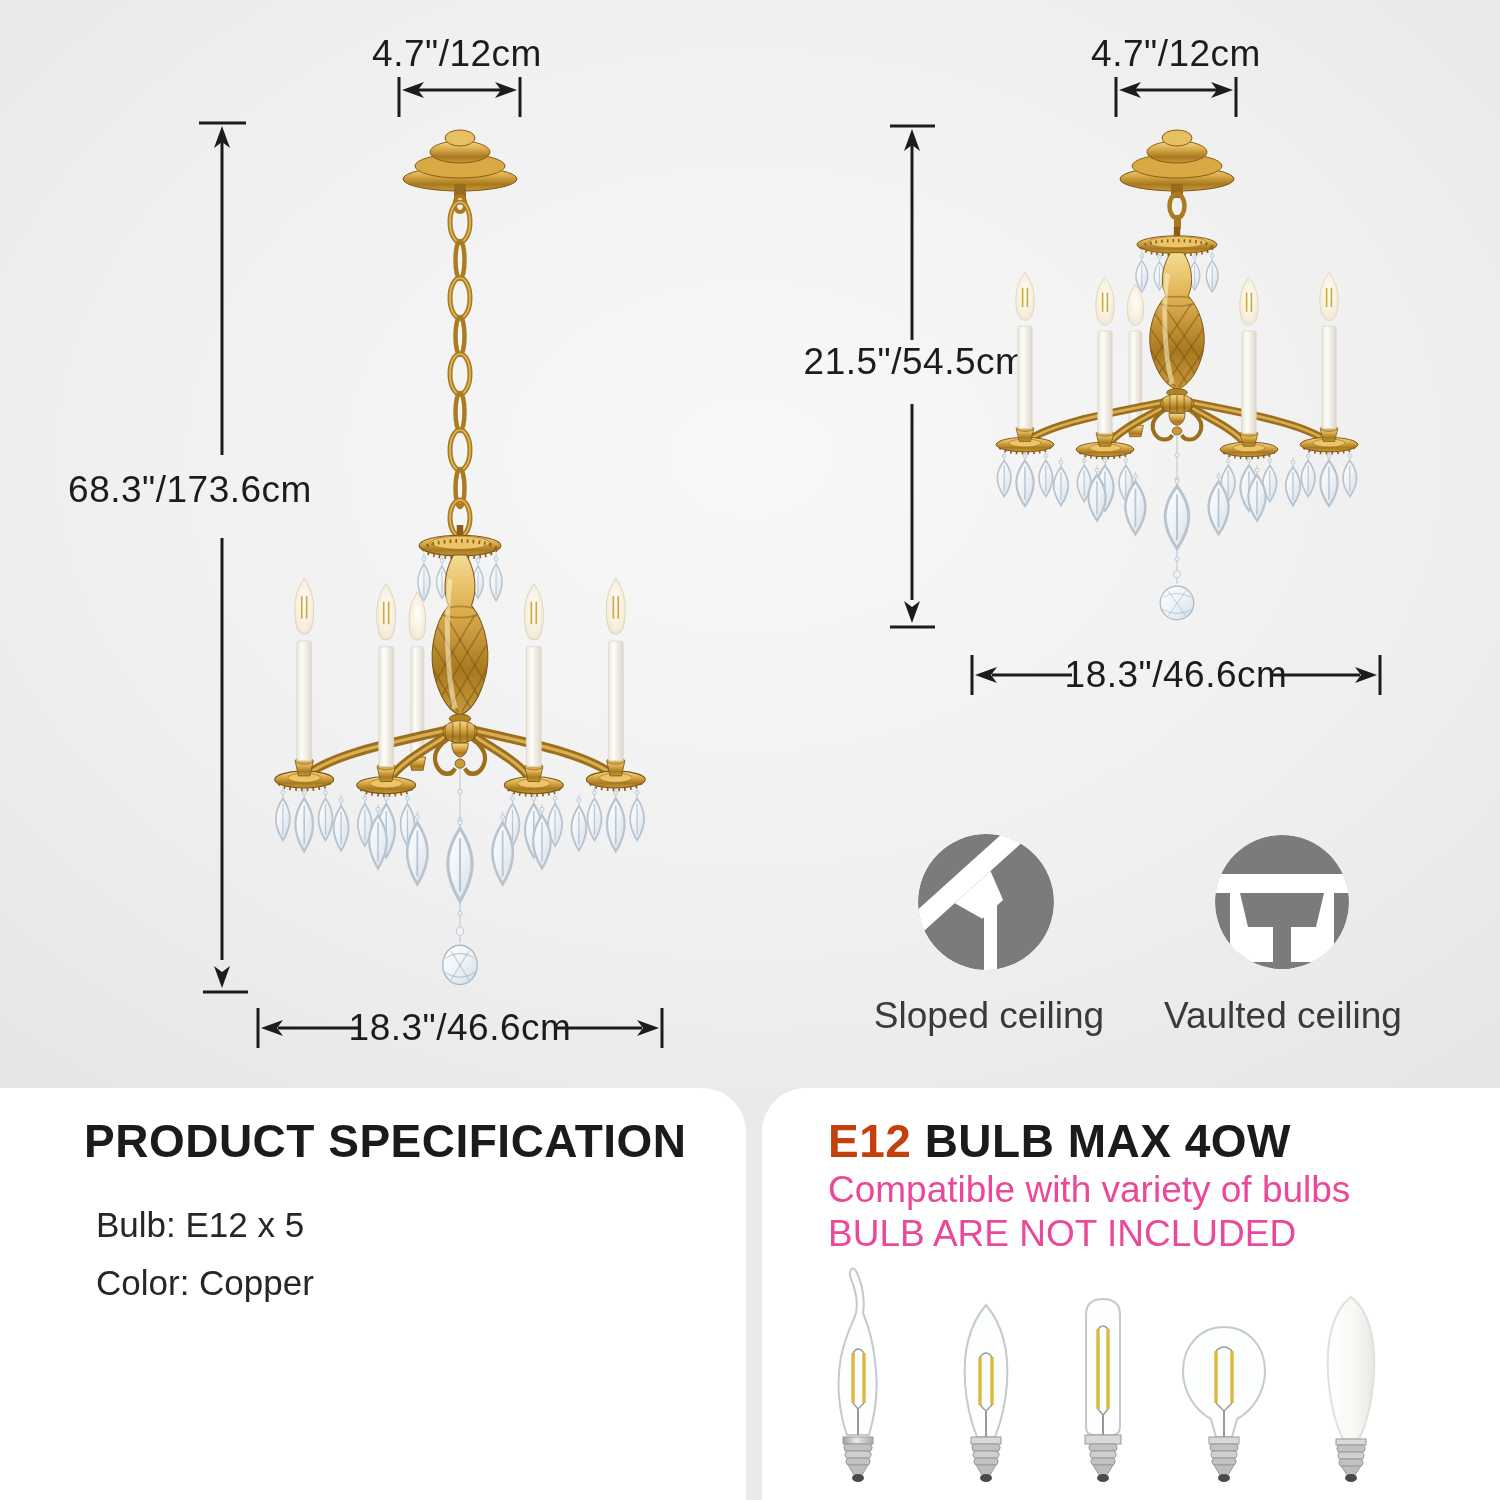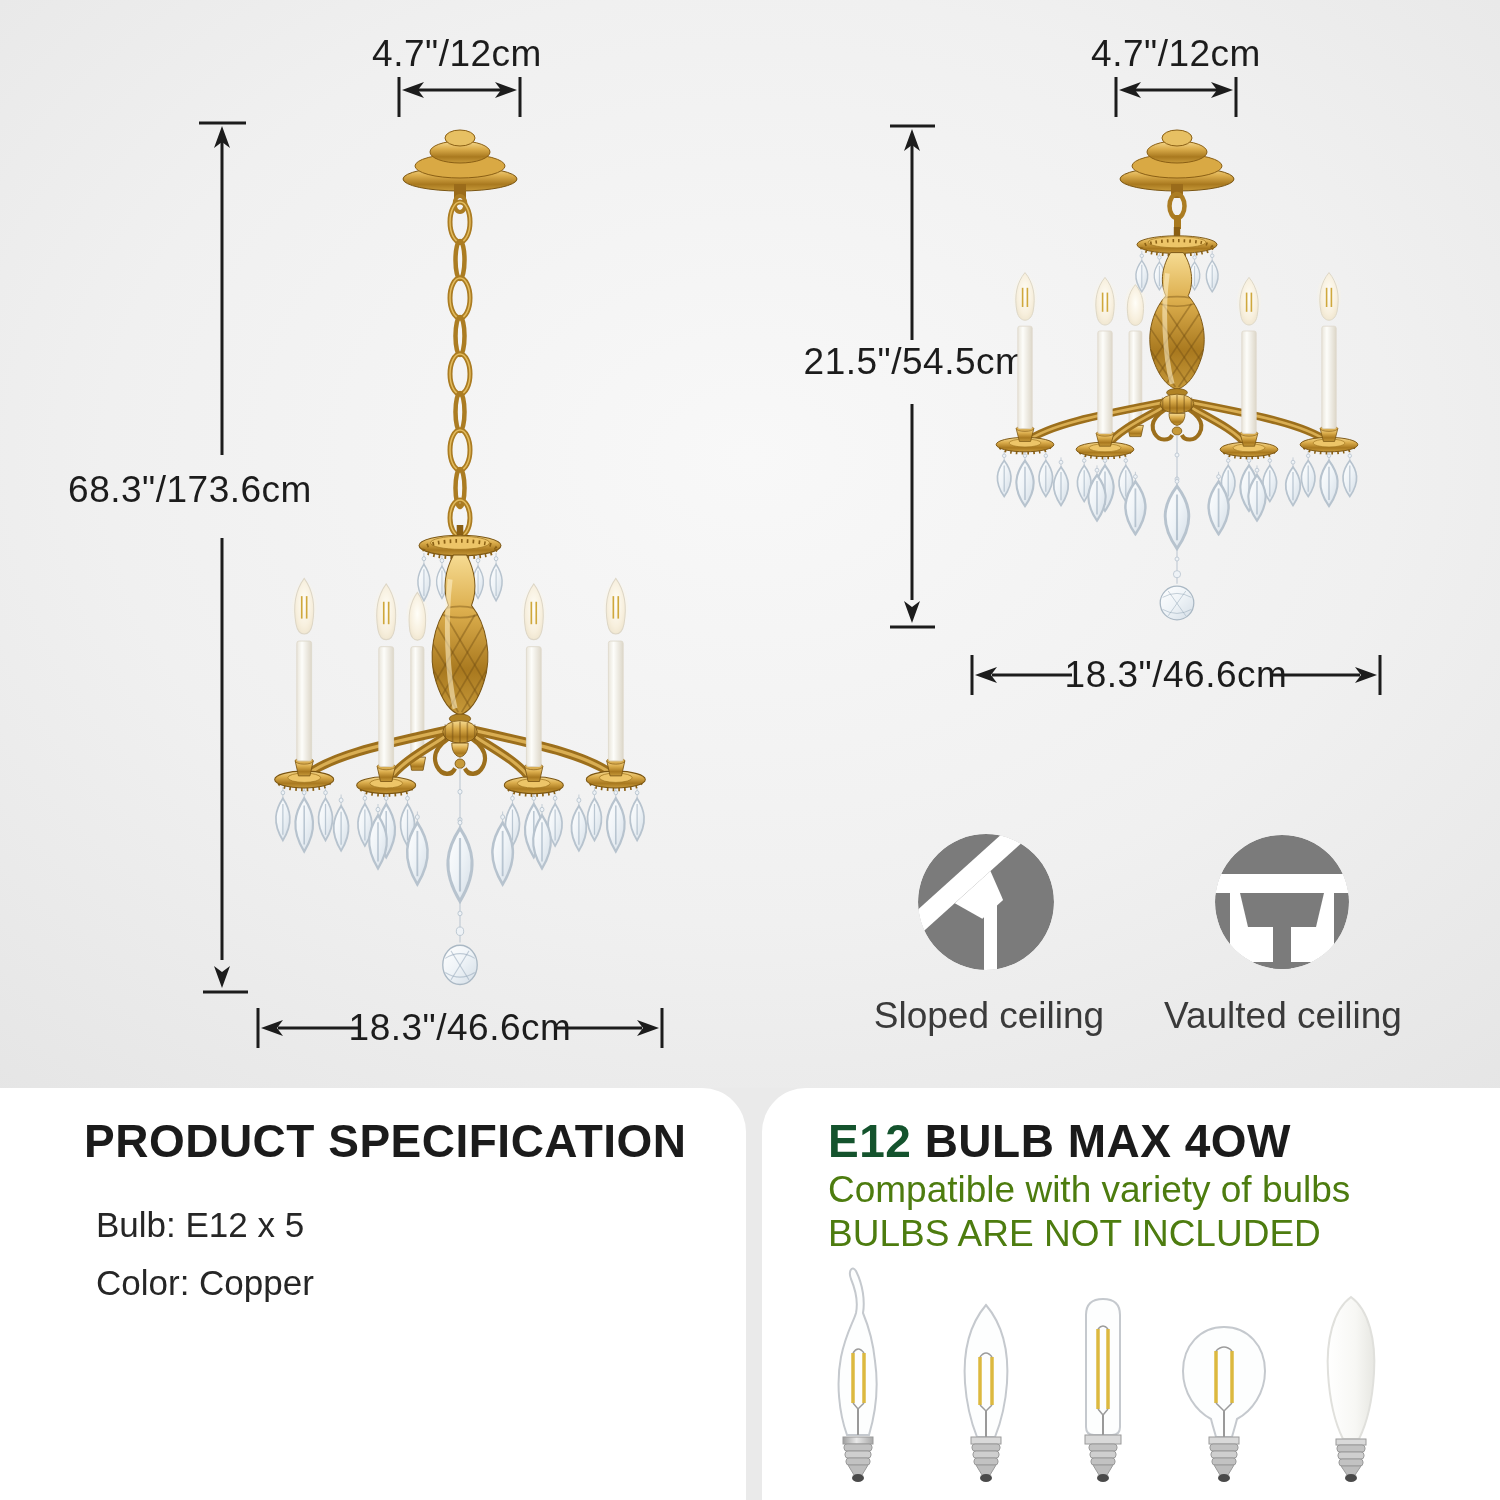--- a/index.html
+++ b/index.html
@@ -10,21 +10,21 @@
   #bottom{position:absolute;left:0;top:1088px;width:1500px;height:412px;background:#eaeaea;}
   .panel{position:absolute;top:0;height:492px;background:#ffffff;}
   #panel-left{left:0;width:746px;border-radius:0 44px 0 0;}
   #panel-right{left:762px;width:738px;border-radius:44px 0 0 0;}
   .ptitle{position:absolute;top:26px;font-size:46px;font-weight:bold;color:#1b1b1b;letter-spacing:.5px;white-space:nowrap;}
   #panel-left .ptitle{left:84px;}
   #panel-right .ptitle{left:66px;}
   .speclist{position:absolute;left:84px;top:96px;margin:12px;padding:0;list-style:none;}
   .speclist li{height:57.5px;line-height:57.5px;font-size:35px;color:#262626;white-space:nowrap;}
   .subwrap{position:absolute;left:66px;top:80px;}
-  .subwrap div{font-size:37px;line-height:44px;color:#4d7c0f;white-space:nowrap;}
+  .subwrap div{font-size:37px;line-height:44px;color:#ec4899;white-space:nowrap;}
   .bulbsvg{position:absolute;top:165px;}
   .accent{font-weight:bold;}
 </style>
 </head>
 <body>
 
 <div id="page">
 
 <svg id="topscene" width="1500" height="1088" viewBox="0 0 1500 1088">
   <defs>
@@ -340,24 +340,24 @@
 <div id="bottom">
   <div class="panel" id="panel-left">
     <div class="ptitle">PRODUCT SPECIFICATION</div>
     <ul class="speclist">
       <li>Bulb: E12 x 5</li>
       <li>Color: Copper</li>
     </ul>
   </div>
 
   <div class="panel" id="panel-right">
-    <div class="ptitle"><span class="accent" style="color:#14532d">E12</span><span> BULB MAX 4OW</span></div>
+    <div class="ptitle"><span class="accent" style="color:#c2410c">E12</span><span> BULB MAX 4OW</span></div>
     <div class="subwrap">
       <div>Compatible with variety of bulbs</div>
-      <div>BULBS ARE NOT INCLUDED</div>
+      <div>BULB ARE NOT INCLUDED</div>
     </div>
 
     <svg class="bulbsvg" style="left:41px" width="110" height="238" viewBox="0 0 110 238">
       <defs>
         <linearGradient id="baseG" x1="0" y1="0" x2="1" y2="0">
               <stop offset="0%" stop-color="#9f9f9f"></stop>
               <stop offset="45%" stop-color="#e8e8e8"></stop>
               <stop offset="100%" stop-color="#a8a8a8"></stop>
             </linearGradient>
       </defs>

